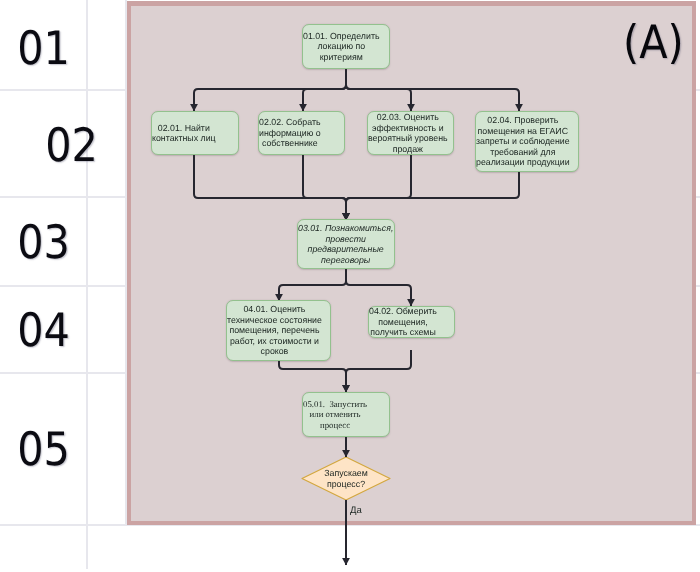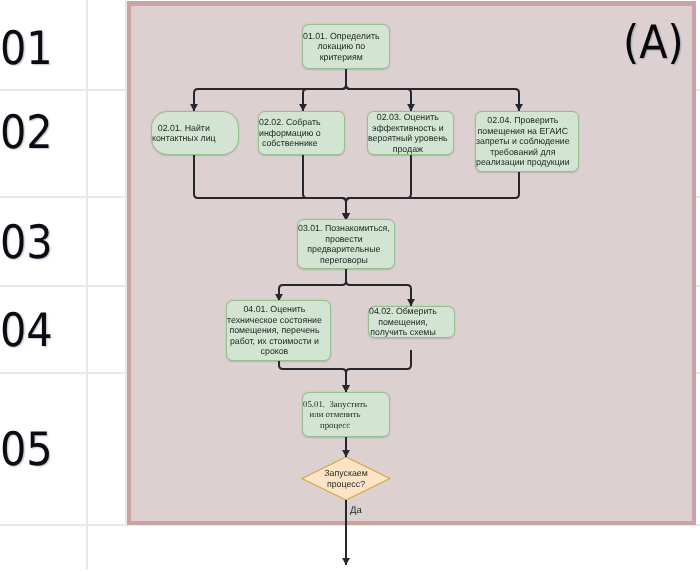--- a/index.html
+++ b/index.html
@@ -4,21 +4,21 @@
 <style>
   html,body{margin:0;padding:0;background:#ffffff;}
   body{width:700px;height:572px;position:relative;overflow:hidden;
        font-family:"Liberation Sans",sans-serif;-webkit-font-smoothing:antialiased;
        text-rendering:geometricPrecision;}
   #root{position:absolute;left:0;top:0;width:700px;height:572px;background:#ffffff;}
 
   
   .hline{position:absolute;left:0;height:2px;background:#e7e7ed;}
   .vline{position:absolute;width:2px;background:#e7e7ed;}
-  .row-num{position:absolute;left:0;width:87px;text-align:left;
+  .row-num{position:absolute;left:0;width:87px;text-align:center;
            font-family:"DejaVu Sans",sans-serif;font-stretch:condensed;
            font-size:46px;color:#0b0b12;line-height:1;
            text-shadow:1.2px 1.2px 1.4px rgba(60,60,90,0.30);}
 
   
   #panel{position:absolute;left:127px;top:1px;width:569px;height:524px;
          background:#dcd0d1;border:4px solid #cba3a3;border-top-width:5px;box-sizing:border-box;}
   #panel-label{position:absolute;left:623px;top:19px;font-size:46px;color:#07070c;
                font-family:"DejaVu Sans",sans-serif;font-stretch:condensed;line-height:1;
                text-shadow:1.2px 1.2px 1.4px rgba(60,60,90,0.28);}
@@ -45,44 +45,44 @@
 
   <div class="hline" style="top:89px;width:700px;"></div>
   <div class="hline" style="top:196px;width:700px;"></div>
   <div class="hline" style="top:285px;width:700px;"></div>
   <div class="hline" style="top:372px;width:700px;"></div>
   <div class="hline" style="top:524px;width:700px;"></div>
   <div class="vline" style="left:86px;top:0;height:569px;"></div>
   <div class="vline" style="left:125px;top:0;height:526px;"></div>
 
   <div class="row-num" style="top:25px;"><span>01</span></div>
-  <div class="row-num" style="top:109px;"><span>02</span></div>
+  <div class="row-num" style="top:122px;margin-left:28px;"><span>02</span></div>
   <div class="row-num" style="top:219px;"><span>03</span></div>
   <div class="row-num" style="top:307px;"><span>04</span></div>
   <div class="row-num" style="top:426px;"><span>05</span></div>
 
   <div id="panel"></div>
   <div id="panel-label">(A)</div>
 
   <div class="nodebox" style="left:302px;top:24px;width:88px;height:45px;">
       <span>01.01. Определить<br>локацию по<br>критериям</span>
     </div>
-  <div class="nodebox" style="left:151px;top:111px;width:88px;height:44px;border-radius:17px;">
+  <div class="nodebox" style="left:151px;top:111px;width:88px;height:44px;">
       <span>02.01. Найти<br>контактных лиц</span>
     </div>
   <div class="nodebox" style="left:258px;top:111px;width:87px;height:44px;">
       <span>02.02. Собрать<br>информацию о<br>собственнике</span>
     </div>
   <div class="nodebox" style="left:367px;top:111px;width:87px;height:44px;">
       <span>02.03. Оценить<br>эффективность и<br>вероятный уровень<br>продаж</span>
     </div>
   <div class="nodebox" style="left:475px;top:111px;width:104px;height:61px;">
       <span>02.04. Проверить<br>помещения на ЕГАИС<br>запреты и соблюдение<br>требований для<br>реализации продукции</span>
     </div>
-  <div class="nodebox" style="left:297px;top:219px;width:98px;height:50px;">
+  <div class="nodebox" style="left:297px;top:219px;width:98px;height:50px;font-style:italic;">
       <span>03.01. Познакомиться,<br>провести<br>предварительные<br>переговоры</span>
     </div>
   <div class="nodebox" style="left:226px;top:300px;width:105px;height:61px;">
       <span>04.01. Оценить<br>техническое состояние<br>помещения, перечень<br>работ, их стоимости и<br>сроков</span>
     </div>
   <div class="nodebox" style="left:368px;top:306px;width:87px;height:32px;">
       <span>04.02. Обмерить<br>помещения,<br>получить схемы</span>
     </div>
   <div class="nodebox" style="left:302px;top:392px;width:88px;height:45px;font-family:Liberation Serif, serif;">
       <span>05.01.  Запустить<br>или отменить<br>процесс</span>

